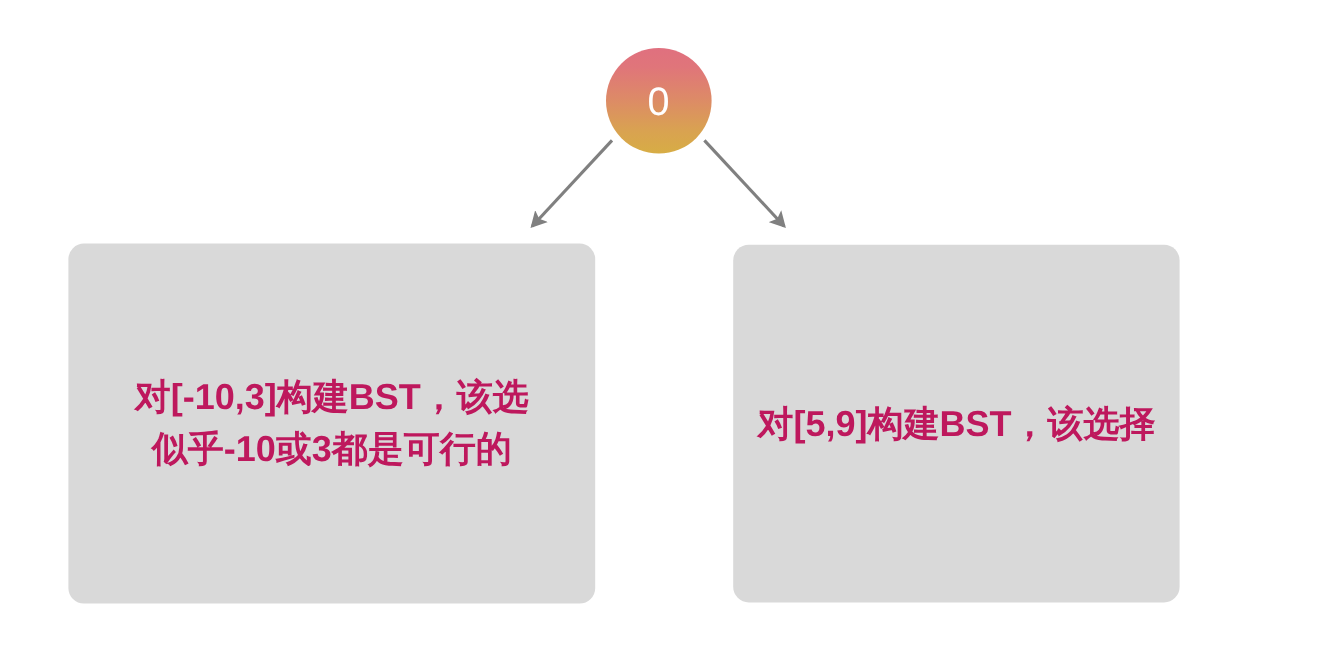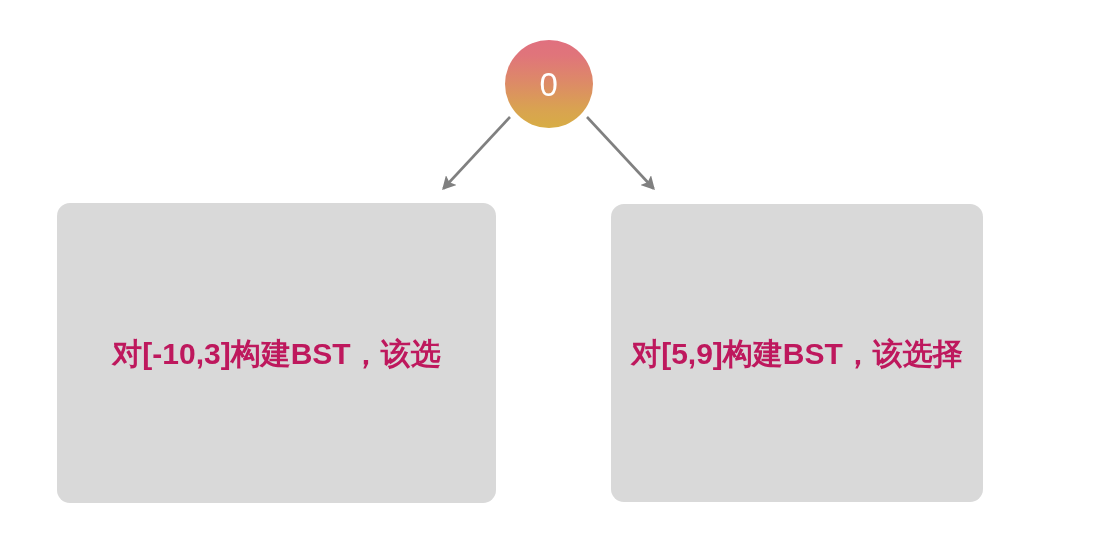--- a/index.html
+++ b/index.html
@@ -108,20 +108,21 @@
     </g>
   </svg>
 
   <div class="root-node">
     <span class="root-node-label">0</span>
   </div>
 
   <div class="text-box text-box-left">
     <div class="box-text">
       <div>对[-10,3]构建BST，该选</div>
+      <div>似乎-10或3都是可行的</div>
     </div>
   </div>
 
   <div class="text-box text-box-right">
     <div class="box-text">
       <div>对[5,9]构建BST，该选择</div>
     </div>
   </div>
 
 </div>

